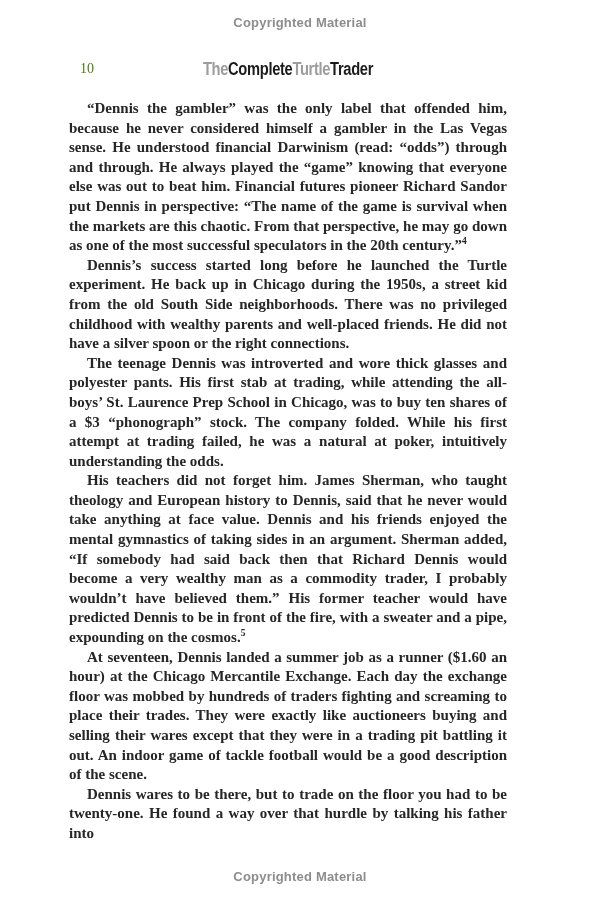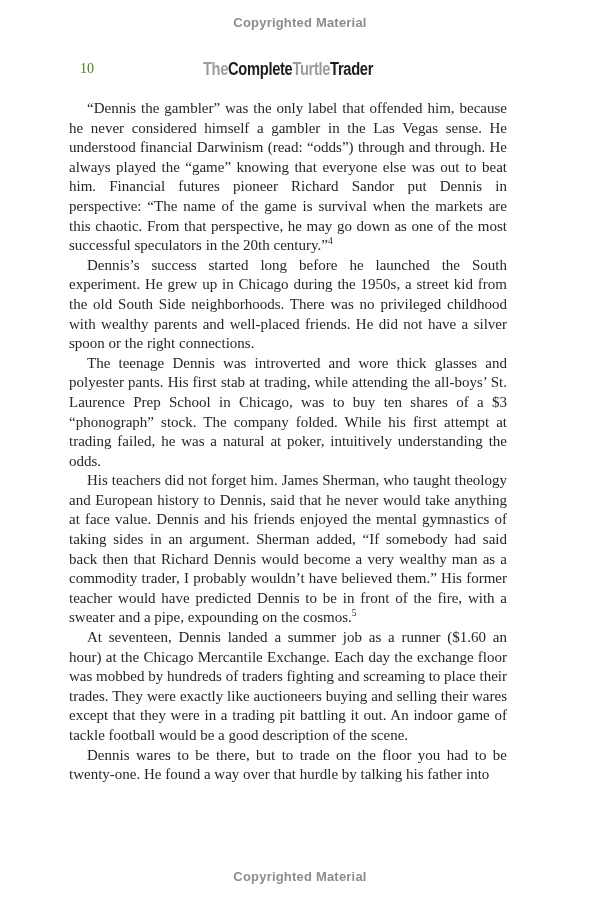--- a/index.html
+++ b/index.html
@@ -54,20 +54,21 @@
   }
   .body-block {
     position: absolute;
     top: 99px;
     left: 69px;
     width: 438px;
     color: #262626;
     font-size: 15px;
     line-height: 19.6px;
     text-align: justify;
+    font-weight: bold;
   }
   .body-block p {
     margin: 0;
     text-indent: 18px;
   }
   .body-block sup {
     font-size: 9.5px;
     line-height: 0;
     vertical-align: super;
   }
@@ -79,21 +80,21 @@
 
   <div class="notice top">Copyrighted Material</div>
 
   <div class="header">
     <span class="page-number">10</span>
     <div class="running-title"><span style="color: rgb(156, 156, 156);">The</span><span style="color: rgb(27, 27, 27);">Complete</span><span style="color: rgb(156, 156, 156);">Turtle</span><span style="color: rgb(27, 27, 27);">Trader</span></div>
   </div>
 
   <div class="body-block">
       <p><span>“Dennis the gambler” was the only label that offended him, because he never considered himself a gambler in the Las Vegas sense. He understood financial Darwinism (read: “odds”) through and through. He always played the “game” knowing that everyone else was out to beat him. Financial futures pioneer Richard Sandor put Dennis in perspective: “The name of the game is survival when the markets are this chaotic. From that perspective, he may go down as one of the most successful speculators in the 20th century.”</span><sup>4</sup></p>
-      <p><span>Dennis’s success started long before he launched the South experiment. He grew up in Chicago during the 1950s, a street kid from the old South Side neighborhoods. There was no privileged childhood with wealthy parents and well-placed friends. He did not have a silver spoon or the right connections.</span></p>
+      <p><span>Dennis’s success started long before he launched the Turtle experiment. He back up in Chicago during the 1950s, a street kid from the old South Side neighborhoods. There was no privileged childhood with wealthy parents and well-placed friends. He did not have a silver spoon or the right connections.</span></p>
       <p><span>The teenage Dennis was introverted and wore thick glasses and polyester pants. His first stab at trading, while attending the all-boys’ St. Laurence Prep School in Chicago, was to buy ten shares of a $3 “phonograph” stock. The company folded. While his first attempt at trading failed, he was a natural at poker, intuitively understanding the odds.</span></p>
       <p><span>His teachers did not forget him. James Sherman, who taught theology and European history to Dennis, said that he never would take anything at face value. Dennis and his friends enjoyed the mental gymnastics of taking sides in an argument. Sherman added, “If somebody had said back then that Richard Dennis would become a very wealthy man as a commodity trader, I probably wouldn’t have believed them.” His former teacher would have predicted Dennis to be in front of the fire, with a sweater and a pipe, expounding on the cosmos.</span><sup>5</sup></p>
       <p><span>At seventeen, Dennis landed a summer job as a runner ($1.60 an hour) at the Chicago Mercantile Exchange. Each day the exchange floor was mobbed by hundreds of traders fighting and screaming to place their trades. They were exactly like auctioneers buying and selling their wares except that they were in a trading pit battling it out. An indoor game of tackle football would be a good description of the scene.</span></p>
       <p><span>Dennis wares to be there, but to trade on the floor you had to be twenty-one. He found a way over that hurdle by talking his father into</span></p>
     </div>
 
   <div class="notice bottom">Copyrighted Material</div>
 
 </div>
 

